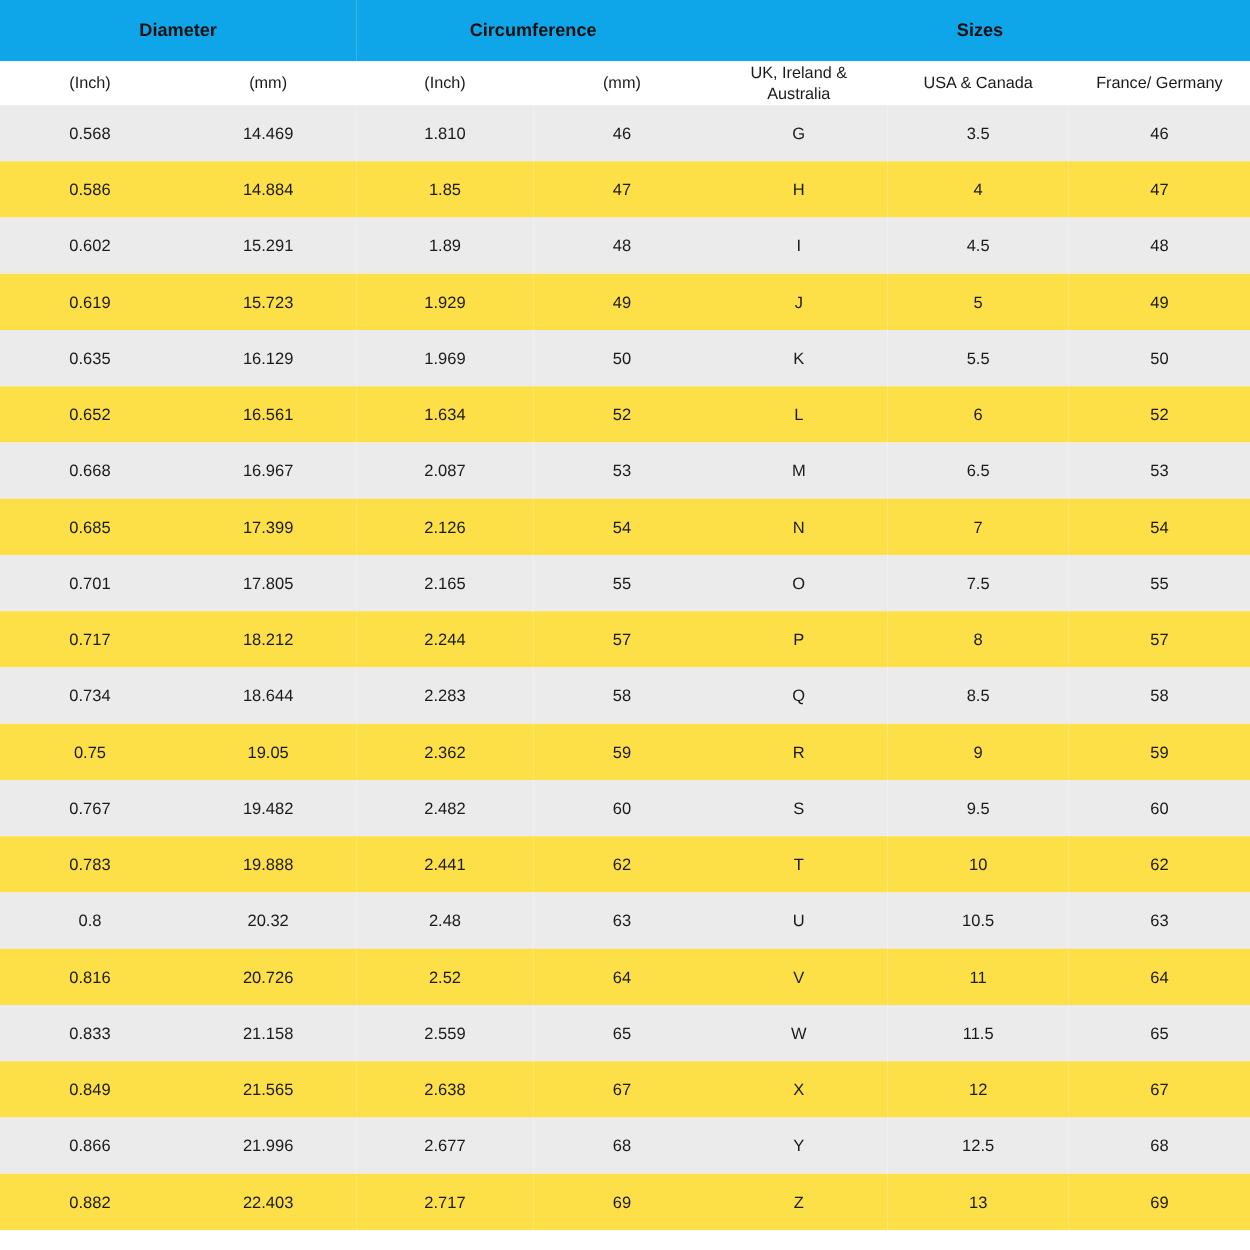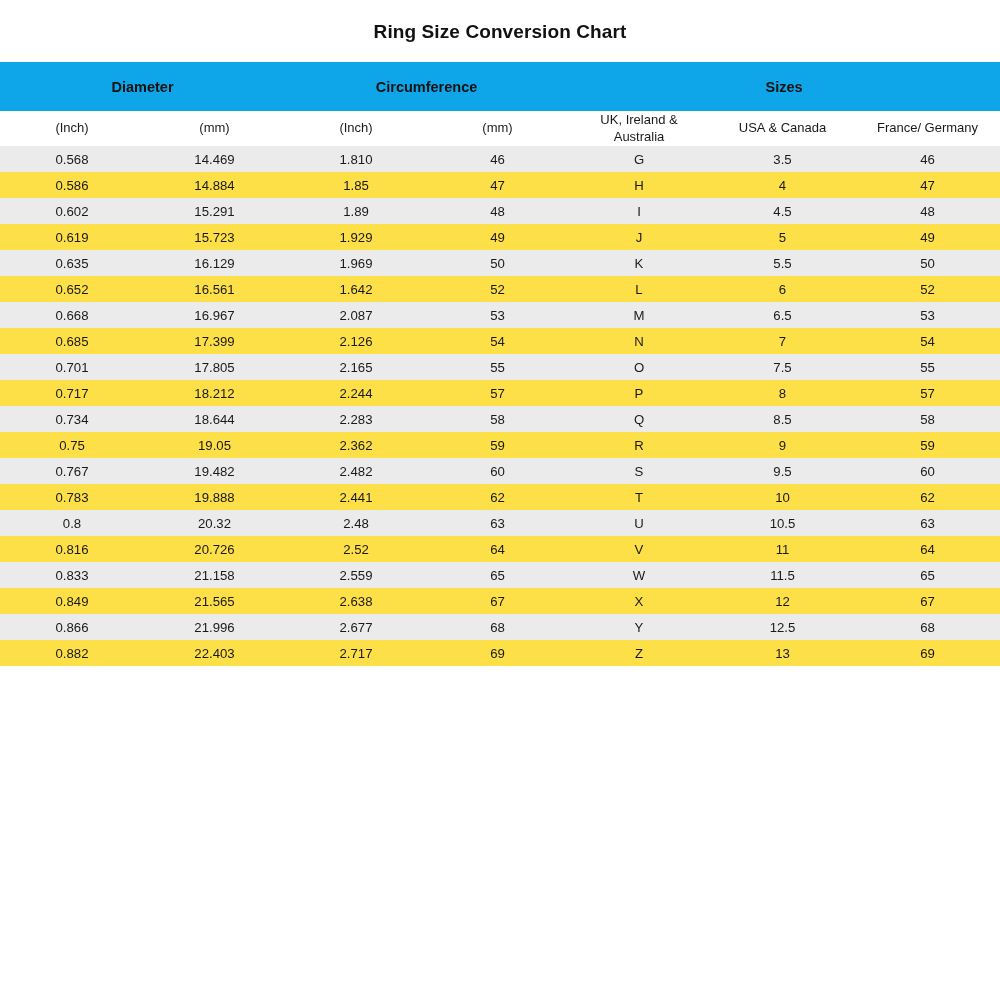--- a/index.html
+++ b/index.html
@@ -51,21 +51,21 @@
     height: 35px;
   }
   tr.sub-row th {
     font-size: 13px;
     font-weight: normal;
     color: #1a1a1a;
     line-height: 1.25;
     padding: 0 6px;
   }
   tr.data-row {
-    height: 26px;
+    height: 45px;
     font-size: 13.2px;
   }
   tr.data-row.odd {
     background: #ebebeb;
   }
   tr.data-row.even {
     background: #fde047;
   }
   tr.data-row td {
     color: #1a1a1a;
@@ -75,21 +75,20 @@
   .col-3 { width: 142px; }
   .col-4 { width: 141px; }
   .col-5 { width: 142px; }
   .col-6 { width: 145px; }
   .col-7 { width: 145px; }
 </style>
 </head>
 <body>
 
 <div class="page">
-  <div class="chart-title">Ring Size Conversion Chart</div>
 
   <table class="size-table">
     <colgroup>
       <col class="col-1">
         <col class="col-2">
         <col class="col-3">
         <col class="col-4">
         <col class="col-5">
         <col class="col-6">
         <col class="col-7">
@@ -152,21 +151,21 @@
           <td>16.129</td>
           <td>1.969</td>
           <td>50</td>
           <td>K</td>
           <td>5.5</td>
           <td>50</td>
         </tr>
         <tr class="data-row even">
           <td>0.652</td>
           <td>16.561</td>
-          <td>1.642</td>
+          <td>1.634</td>
           <td>52</td>
           <td>L</td>
           <td>6</td>
           <td>52</td>
         </tr>
         <tr class="data-row odd">
           <td>0.668</td>
           <td>16.967</td>
           <td>2.087</td>
           <td>53</td>

